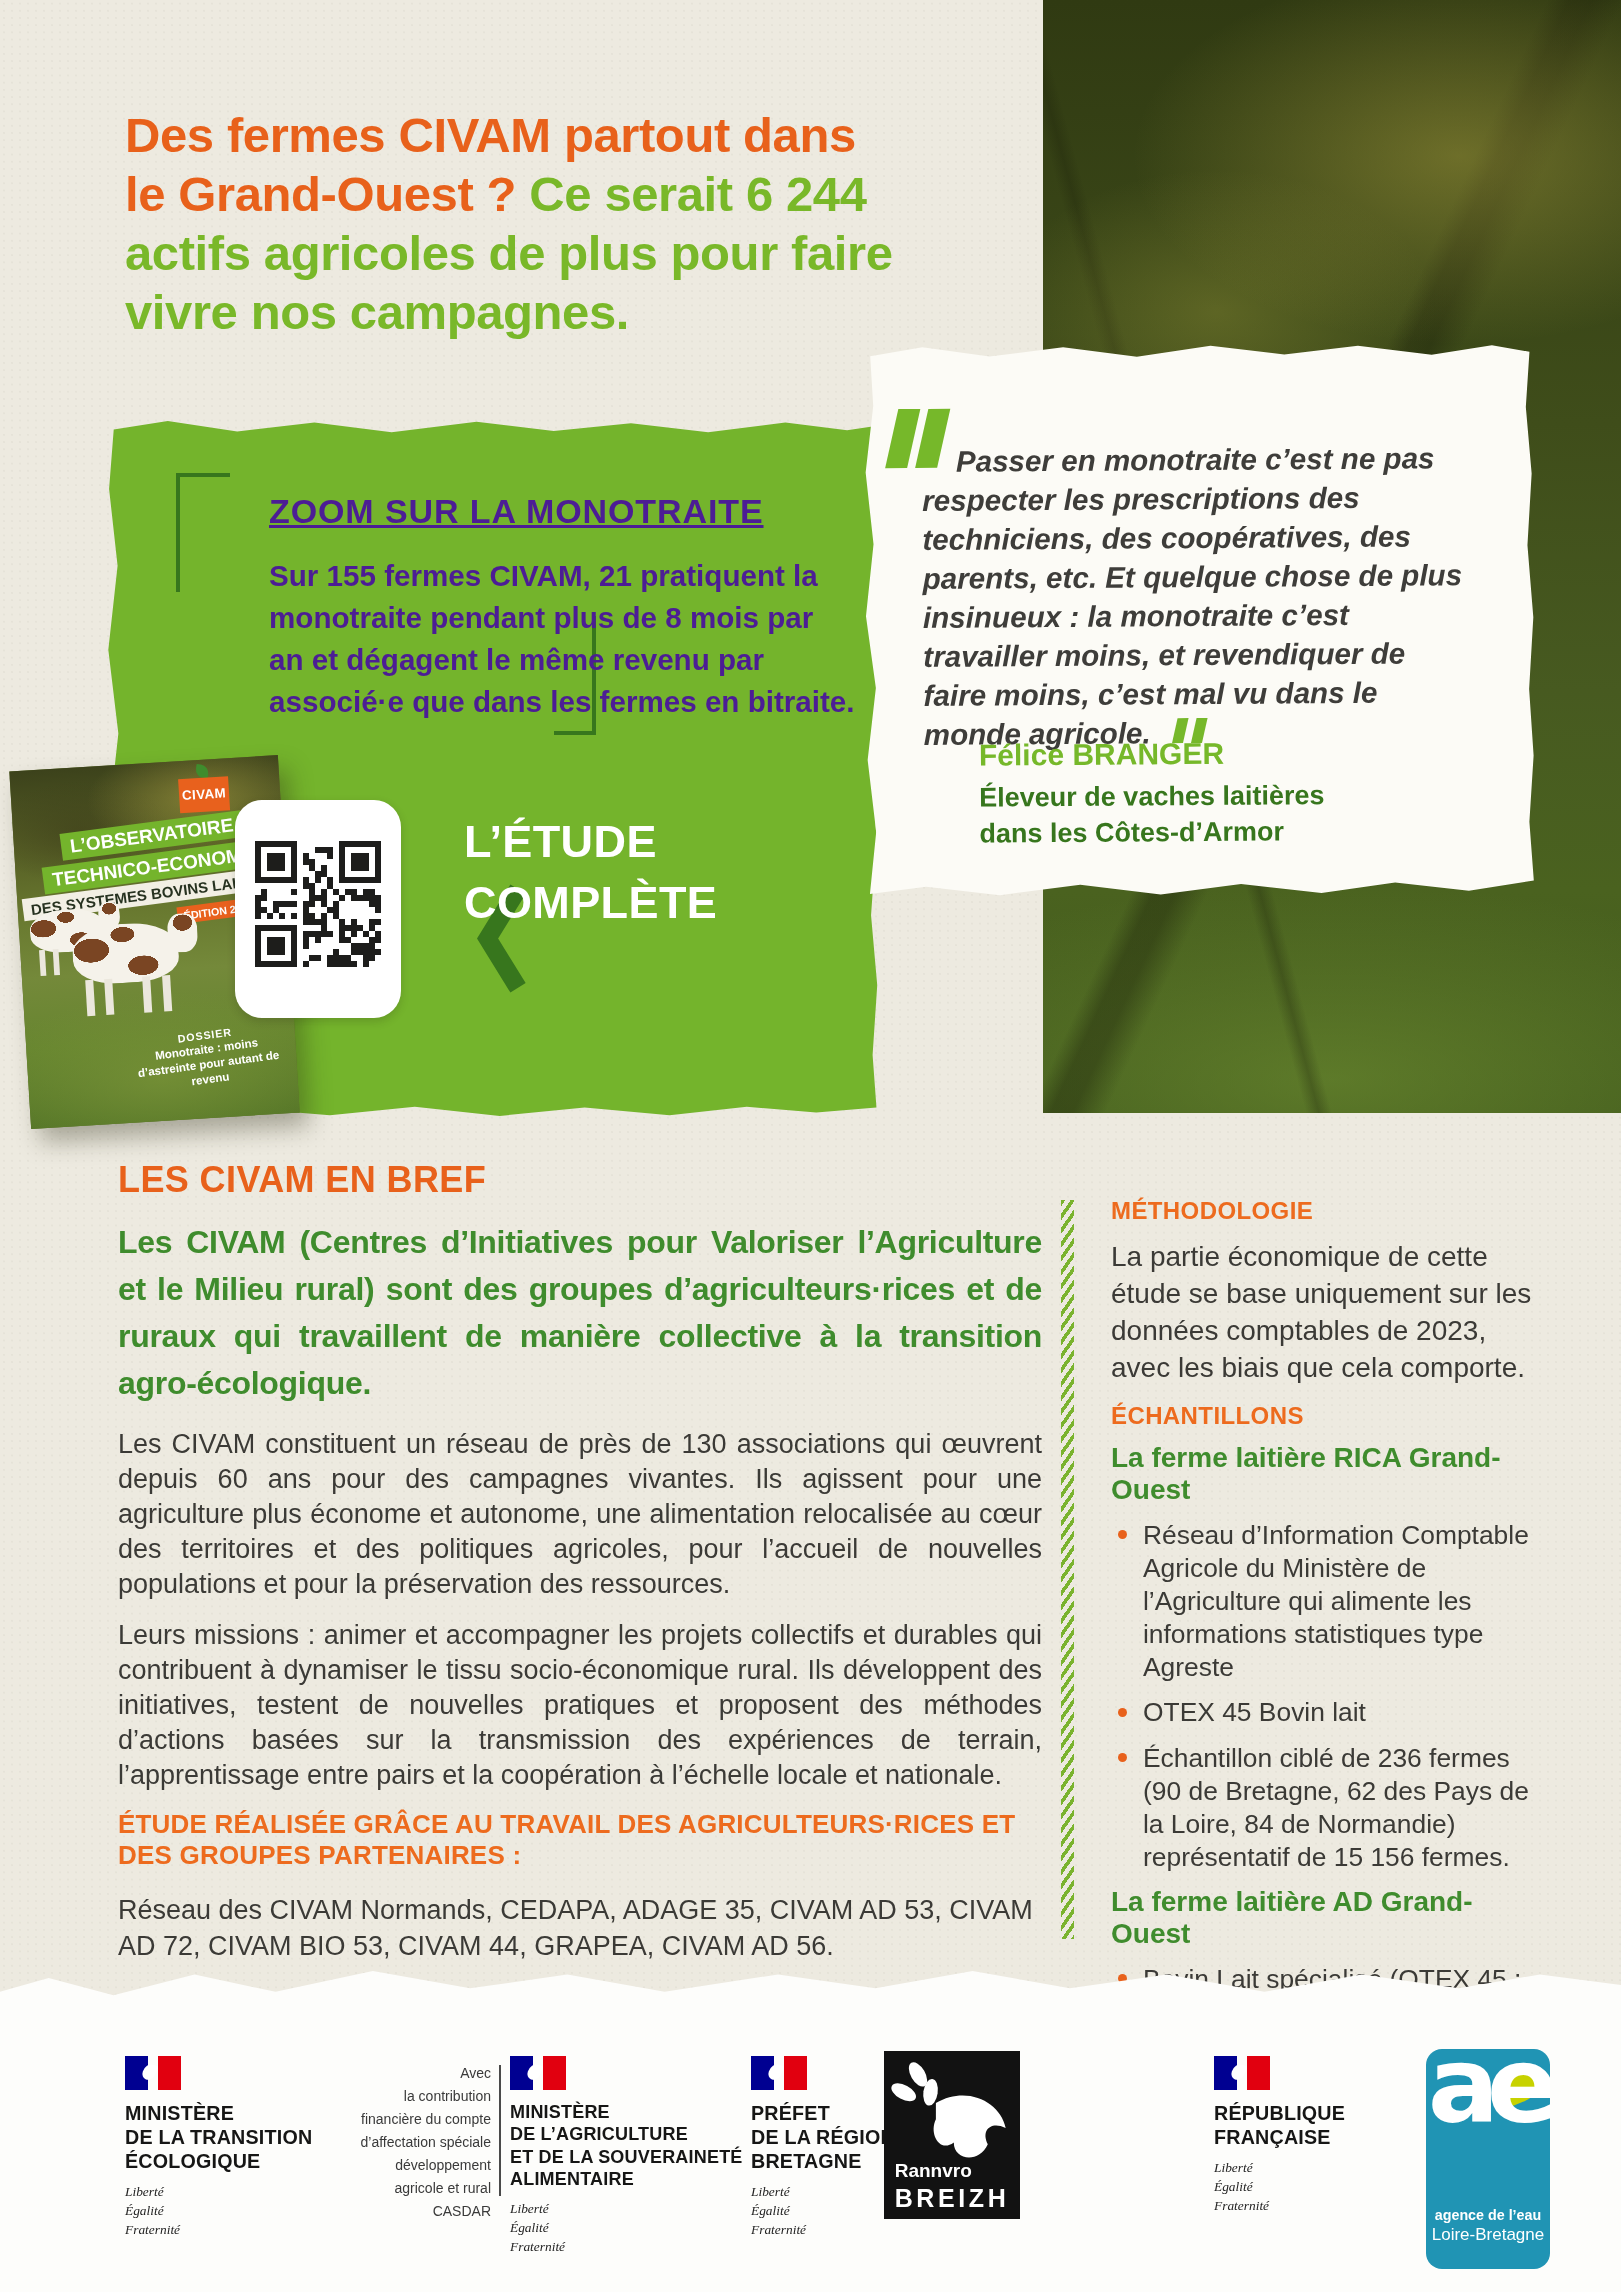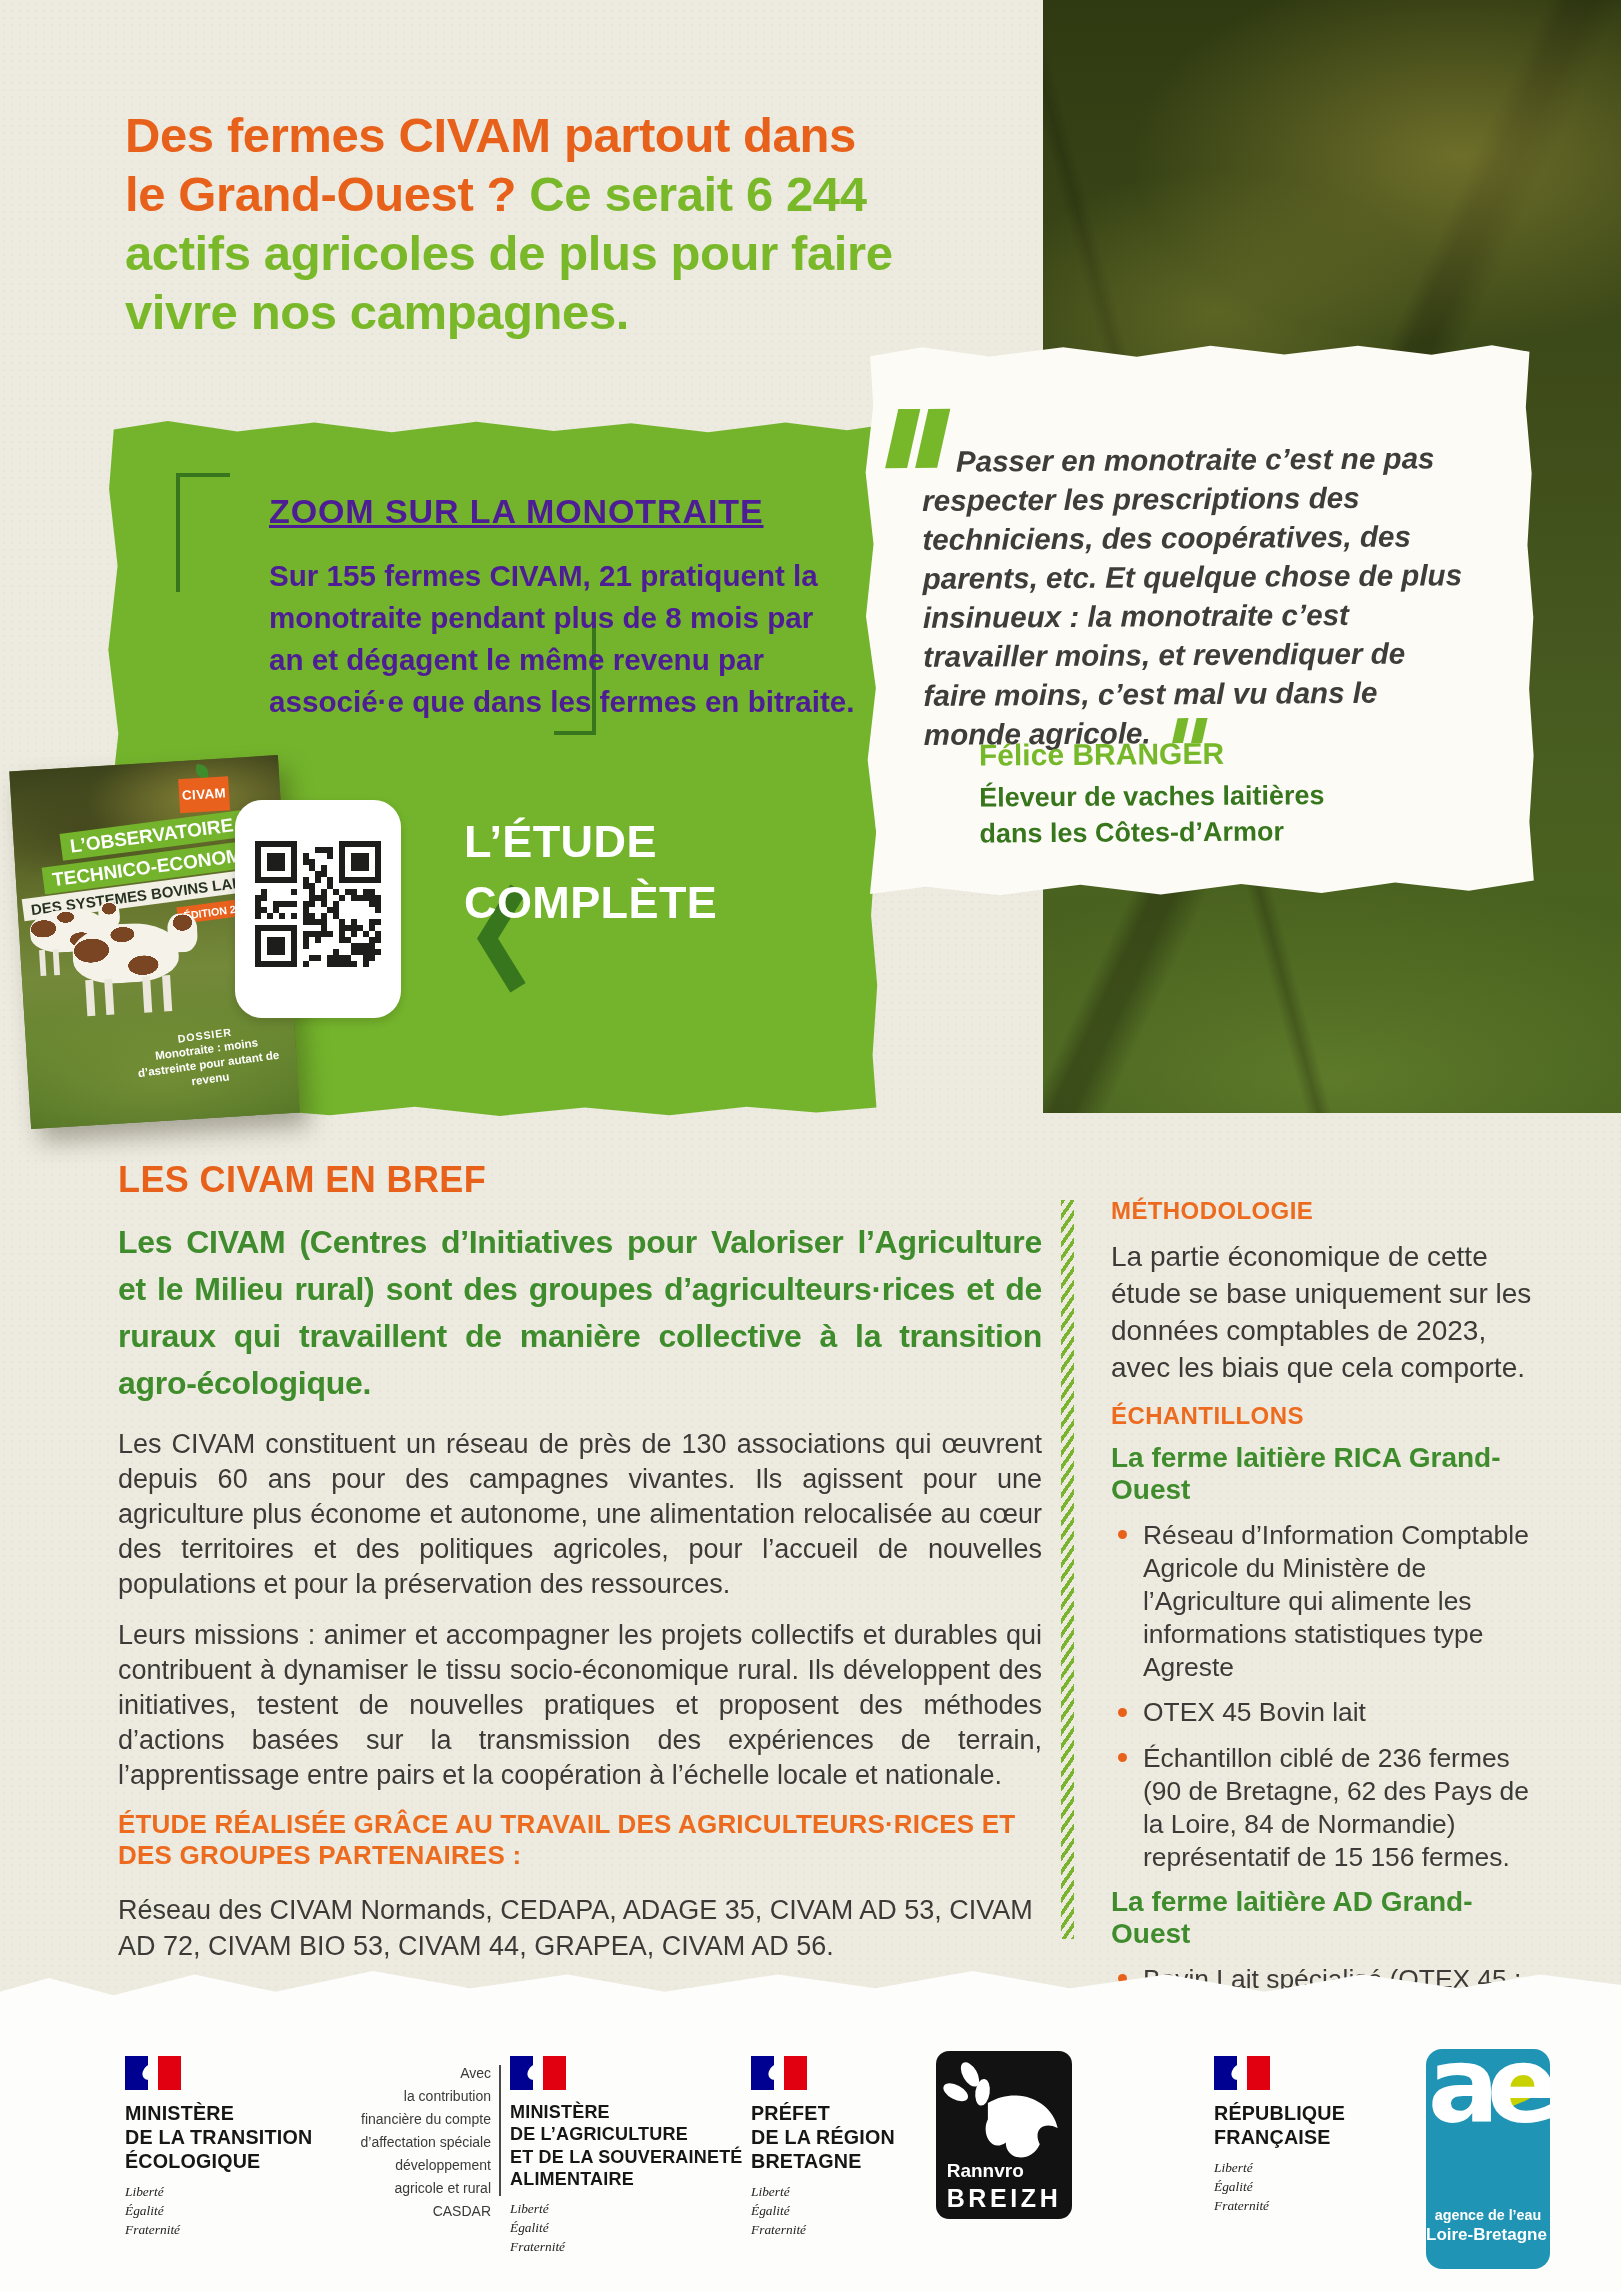--- a/index.html
+++ b/index.html
@@ -114,30 +114,30 @@
   .flag .r{position:absolute;right:0;top:0;width:23px;height:34px;background:#e1000f;}
   .flag .m{position:absolute;left:18px;top:8px;width:12.5px;height:16px;background:#fff;border-radius:60% 10% 60% 40%;transform:rotate(18deg);}
   .gov-name{font-size:19.7px;font-weight:700;color:#161615;line-height:24px;letter-spacing:0.2px;}
   .motto{margin-top:9px;font-family:"Liberation Serif",serif;font-style:italic;font-size:13.4px;line-height:19px;color:#222;}
   .logo-ecology{left:125px;top:2056px;}
   .casdar{position:absolute;left:315px;top:2062px;width:176px;text-align:right;font-size:14px;line-height:23px;color:#3a3a3a;}
   .vline{position:absolute;left:499px;top:2065px;width:1.8px;height:131px;background:#4a4a4a;}
   .logo-agriculture{left:510px;top:2056px;}
   .logo-agriculture .gov-name{font-size:18px;line-height:22.4px;}
   .logo-prefet{left:751px;top:2056px;}
-  .breizh{position:absolute;left:936px;top:2051px;width:136px;height:168px;background:#121212;border-radius:13px;}
+  .breizh{position:absolute;left:884px;top:2051px;width:136px;height:168px;background:#121212;border-radius:0;}
   .breizh svg{position:absolute;left:0;top:0;width:136px;height:113px;}
   .breizh .t1{position:absolute;left:10.7px;top:109px;color:#fff;font-size:19px;font-weight:700;}
   .breizh .t2{position:absolute;left:10.7px;top:133px;color:#fff;font-size:25px;font-weight:700;letter-spacing:3.6px;}
   .logo-republique{left:1214px;top:2056px;}
   .agence{position:absolute;left:1426px;top:2049px;width:124px;height:220px;background:#2094b4;border-radius:16px;overflow:hidden;}
   .agence .leaf{position:absolute;right:7.2px;top:21.5px;width:52px;height:32px;background:#c7d200;border-radius:50% 50% 50% 3.6px;transform:rotate(-22deg);}
   .agence .ae{position:absolute;left:1.8px;top:-25px;color:#fff;font-size:106px;font-weight:700;letter-spacing:-12.5px;font-family:"DejaVu Sans",sans-serif;}
   .agence .a1{position:absolute;left:0;width:124px;text-align:center;top:158px;color:#fff;font-size:14.3px;font-weight:700;}
-  .agence .a2{position:absolute;left:0;width:124px;top:176px;color:#fff;font-size:17px;font-weight:700;}
+  .agence .a2{position:absolute;left:0;width:124px;text-align:center;top:176px;color:#fff;font-size:17px;font-weight:400;}
 </style>
 </head>
 <body>
 
 <div class="poster">
 
   <div class="photo"></div>
 
   <h1 class="headline">
     <span class="line"><span class="hl-o">Des fermes CIVAM partout dans</span></span>

